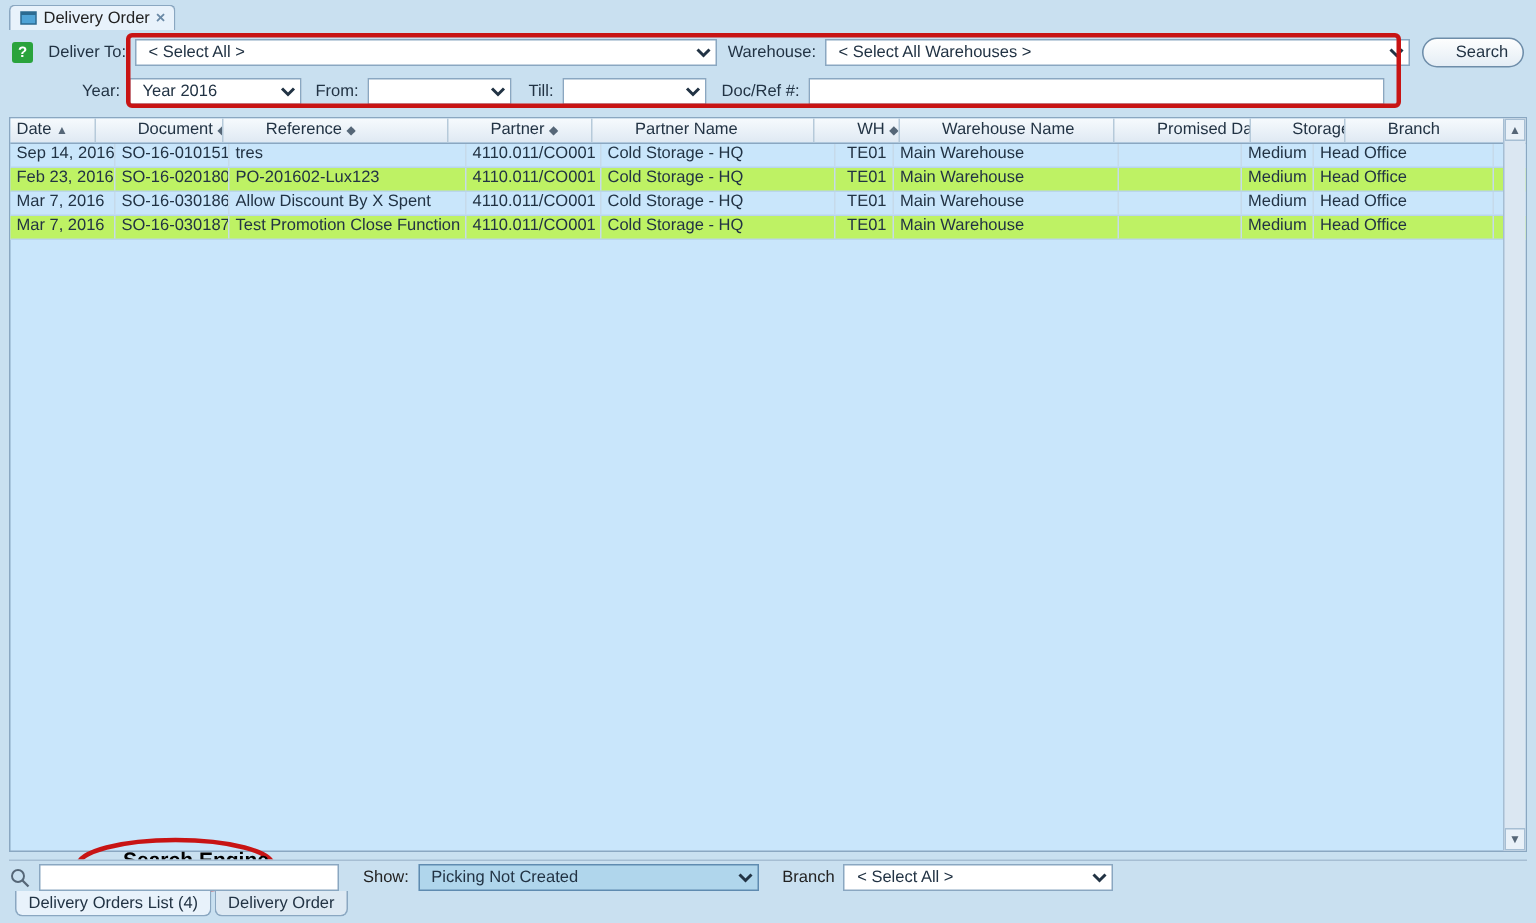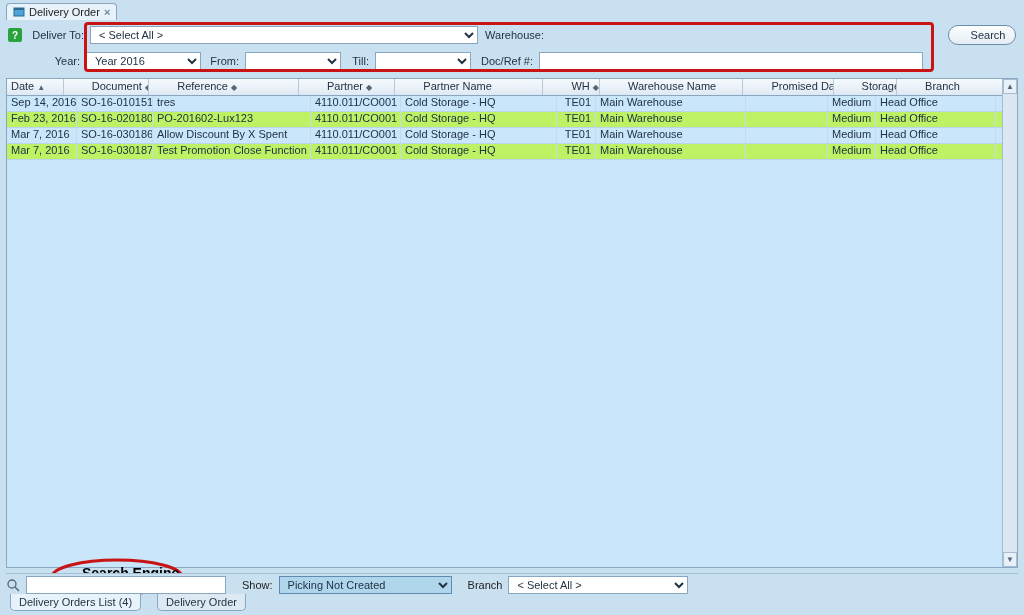--- a/index.html
+++ b/index.html
@@ -56,25 +56,25 @@
   
 
   
   .callout-anno { position:absolute; left:62px; bottom:50px; pointer-events:none; }
   .callout-anno .text { font-weight:bold; font-size:14px; color:#000; position:absolute; left:20px; top:0; white-space:nowrap; }
   .callout-anno svg { position:absolute; left:-27px; top:-10px; }
 
   .status-bar { position:absolute; left:6px; right:6px; bottom:22px; height:20px; background:#c9e0f0; display:flex; align-items:center; gap:6px; border-top:1px solid #a6bed3; padding-top:2px;}
   .mag { width:14px; height:14px; display:inline-flex; align-items:center; justify-content:center; }
   .mag svg { width:14px; height:14px; }
-  .status-bar .show-sel { background:#b0d6ec; border:1px solid #5f8bb0; height:18px; width:173px; }
+  .status-bar .show-sel { background:#b0d6ec; border:1px solid #5f8bb0; height:18px; width:227px; }
   .status-bar .branch-sel { width:180px; }
 
   
-  .bottom-tabs { position:absolute; left:10px; bottom:4px; display:flex; gap:16px;align-items:flex-end; }
+  .bottom-tabs { position:absolute; left:10px; bottom:4px; display:flex; gap:2px;align-items:flex-end; }
   .btab { border:1px solid #8aa7c1; border-top:none; border-bottom-left-radius:5px; border-bottom-right-radius:5px; background:#e8f2fb; padding:2px 8px; color:#234; }
   .btab.inactive { background:#dde9f3; }
   
   .help-icon { width:14px; height:14px; background:#2aa33c; border-radius:2px; color:#fff; font-weight:bold; display:inline-flex; align-items:center; justify-content:center; font-size:10px; margin-right:0px;}
 </style>
 </head>
 <body>
 
 <div class="app">
 
@@ -92,20 +92,23 @@
   </div>
 
   <div class="filter-area">
     <div class="row">
       <span class="help-icon">?</span>
       <label class="lbl-col1" style="width:56px">Deliver To:</label>
       <select style="width:388px">
         <option>&lt; Select All &gt;</option>
       </select>
       <label style="width:60px">Warehouse:</label>
+      <select style="width:390px">
+        <option>&lt; Select All Warehouses &gt;</option>
+      </select>
       <div class="ml-auto search-btn">Search</div>
     </div>
     <div class="row">
       <label class="lbl-col1" style="width:72px">Year:</label>
       <select style="width:115px">
         <option>Year 2016</option>
       </select>
       <label style="width:32px">From:</label>
       <select style="width:96px">
         <option></option>

